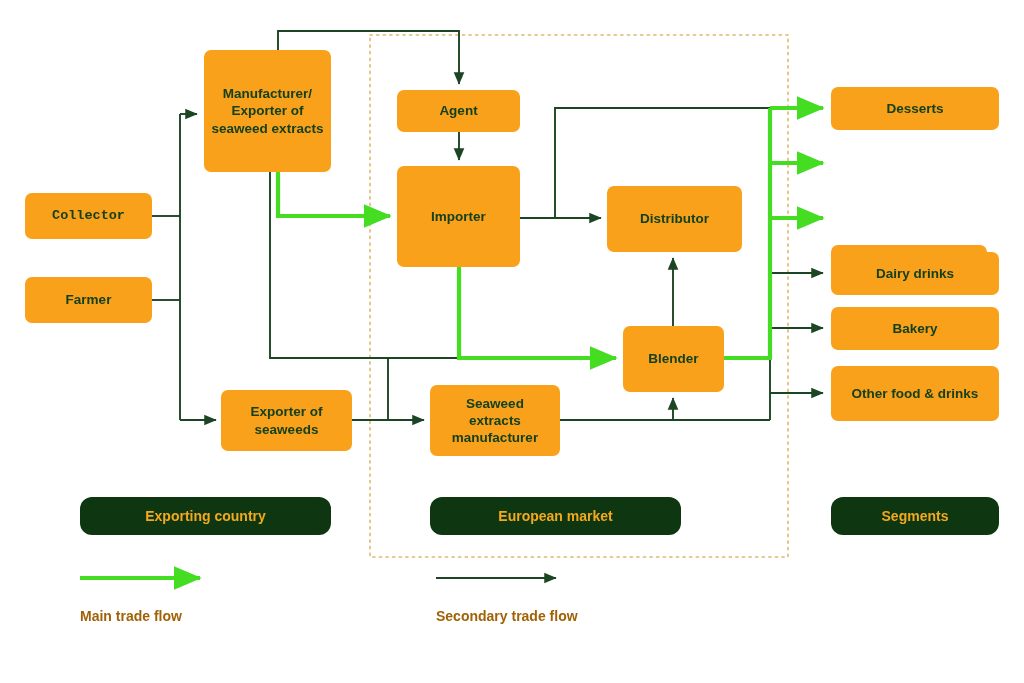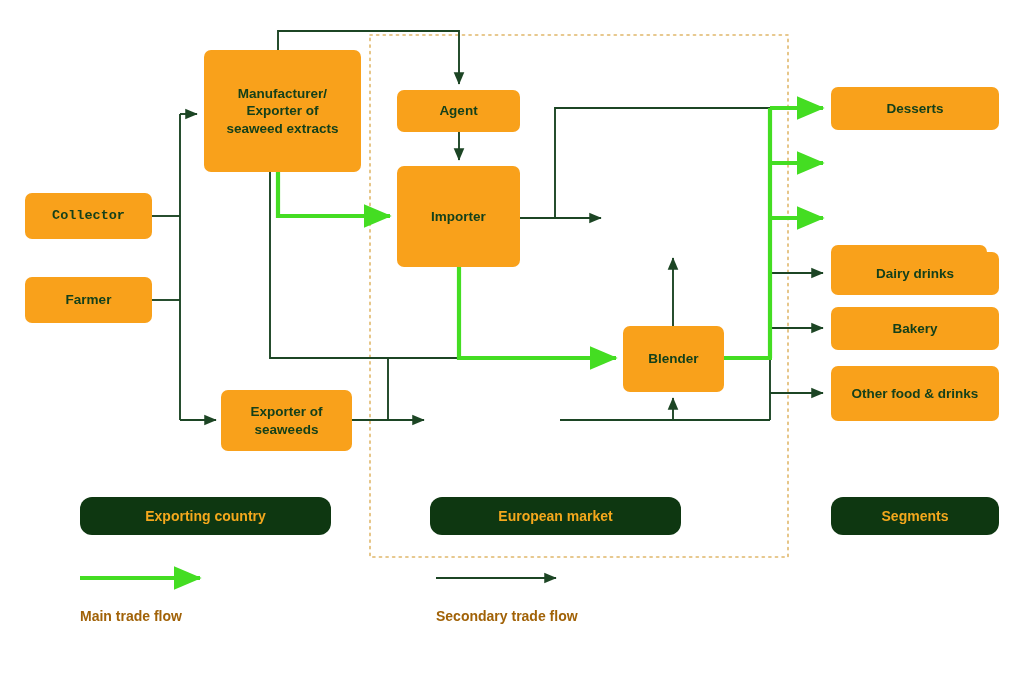--- a/index.html
+++ b/index.html
@@ -127,21 +127,21 @@
   </svg>
 
   <div class="node" style="left:25px;top:193px;width:127px;height:46px;font-family:Liberation Mono, monospace;">
     <span>Collector</span>
   </div>
 
   <div class="node" style="left:25px;top:277px;width:127px;height:46px;">
     <span>Farmer</span>
   </div>
 
-  <div class="node" style="left:204px;top:50px;width:157px;height:122px;">
+  <div class="node" style="left:204px;top:50px;width:127px;height:122px;">
     <span>
       <span>Manufacturer/</span><br>
       <span>Exporter of</span><br>
       <span>seaweed extracts</span>
     </span>
   </div>
 
   <div class="node" style="left:221px;top:390px;width:131px;height:61px;">
     <span>
       <span>Exporter of</span><br>
@@ -150,21 +150,31 @@
   </div>
 
   <div class="node" style="left:397px;top:90px;width:123px;height:42px;">
     <span>Agent</span>
   </div>
 
   <div class="node" style="left:397px;top:166px;width:123px;height:101px;">
     <span>Importer</span>
   </div>
 
-
+  <div class="node" style="left:430px;top:385px;width:130px;height:71px;">
+    <span>
+      <span>Seaweed</span><br>
+      <span>extracts</span><br>
+      <span>manufacturer</span>
+    </span>
+  </div>
+
+  <div class="node" style="left:607px;top:186px;width:135px;height:66px;">
+    <span>Distributor</span>
+  </div>
 
   <div class="node" style="left:623px;top:326px;width:101px;height:66px;">
     <span>Blender</span>
   </div>
 
   <div class="node" style="left:831px;top:87px;width:168px;height:43px;">
     <span>Desserts</span>
   </div>
   <div class="node" style="left:831px;top:197px;width:156px;height:43px;margin-top:48px;">
     <span>Meat</span>

